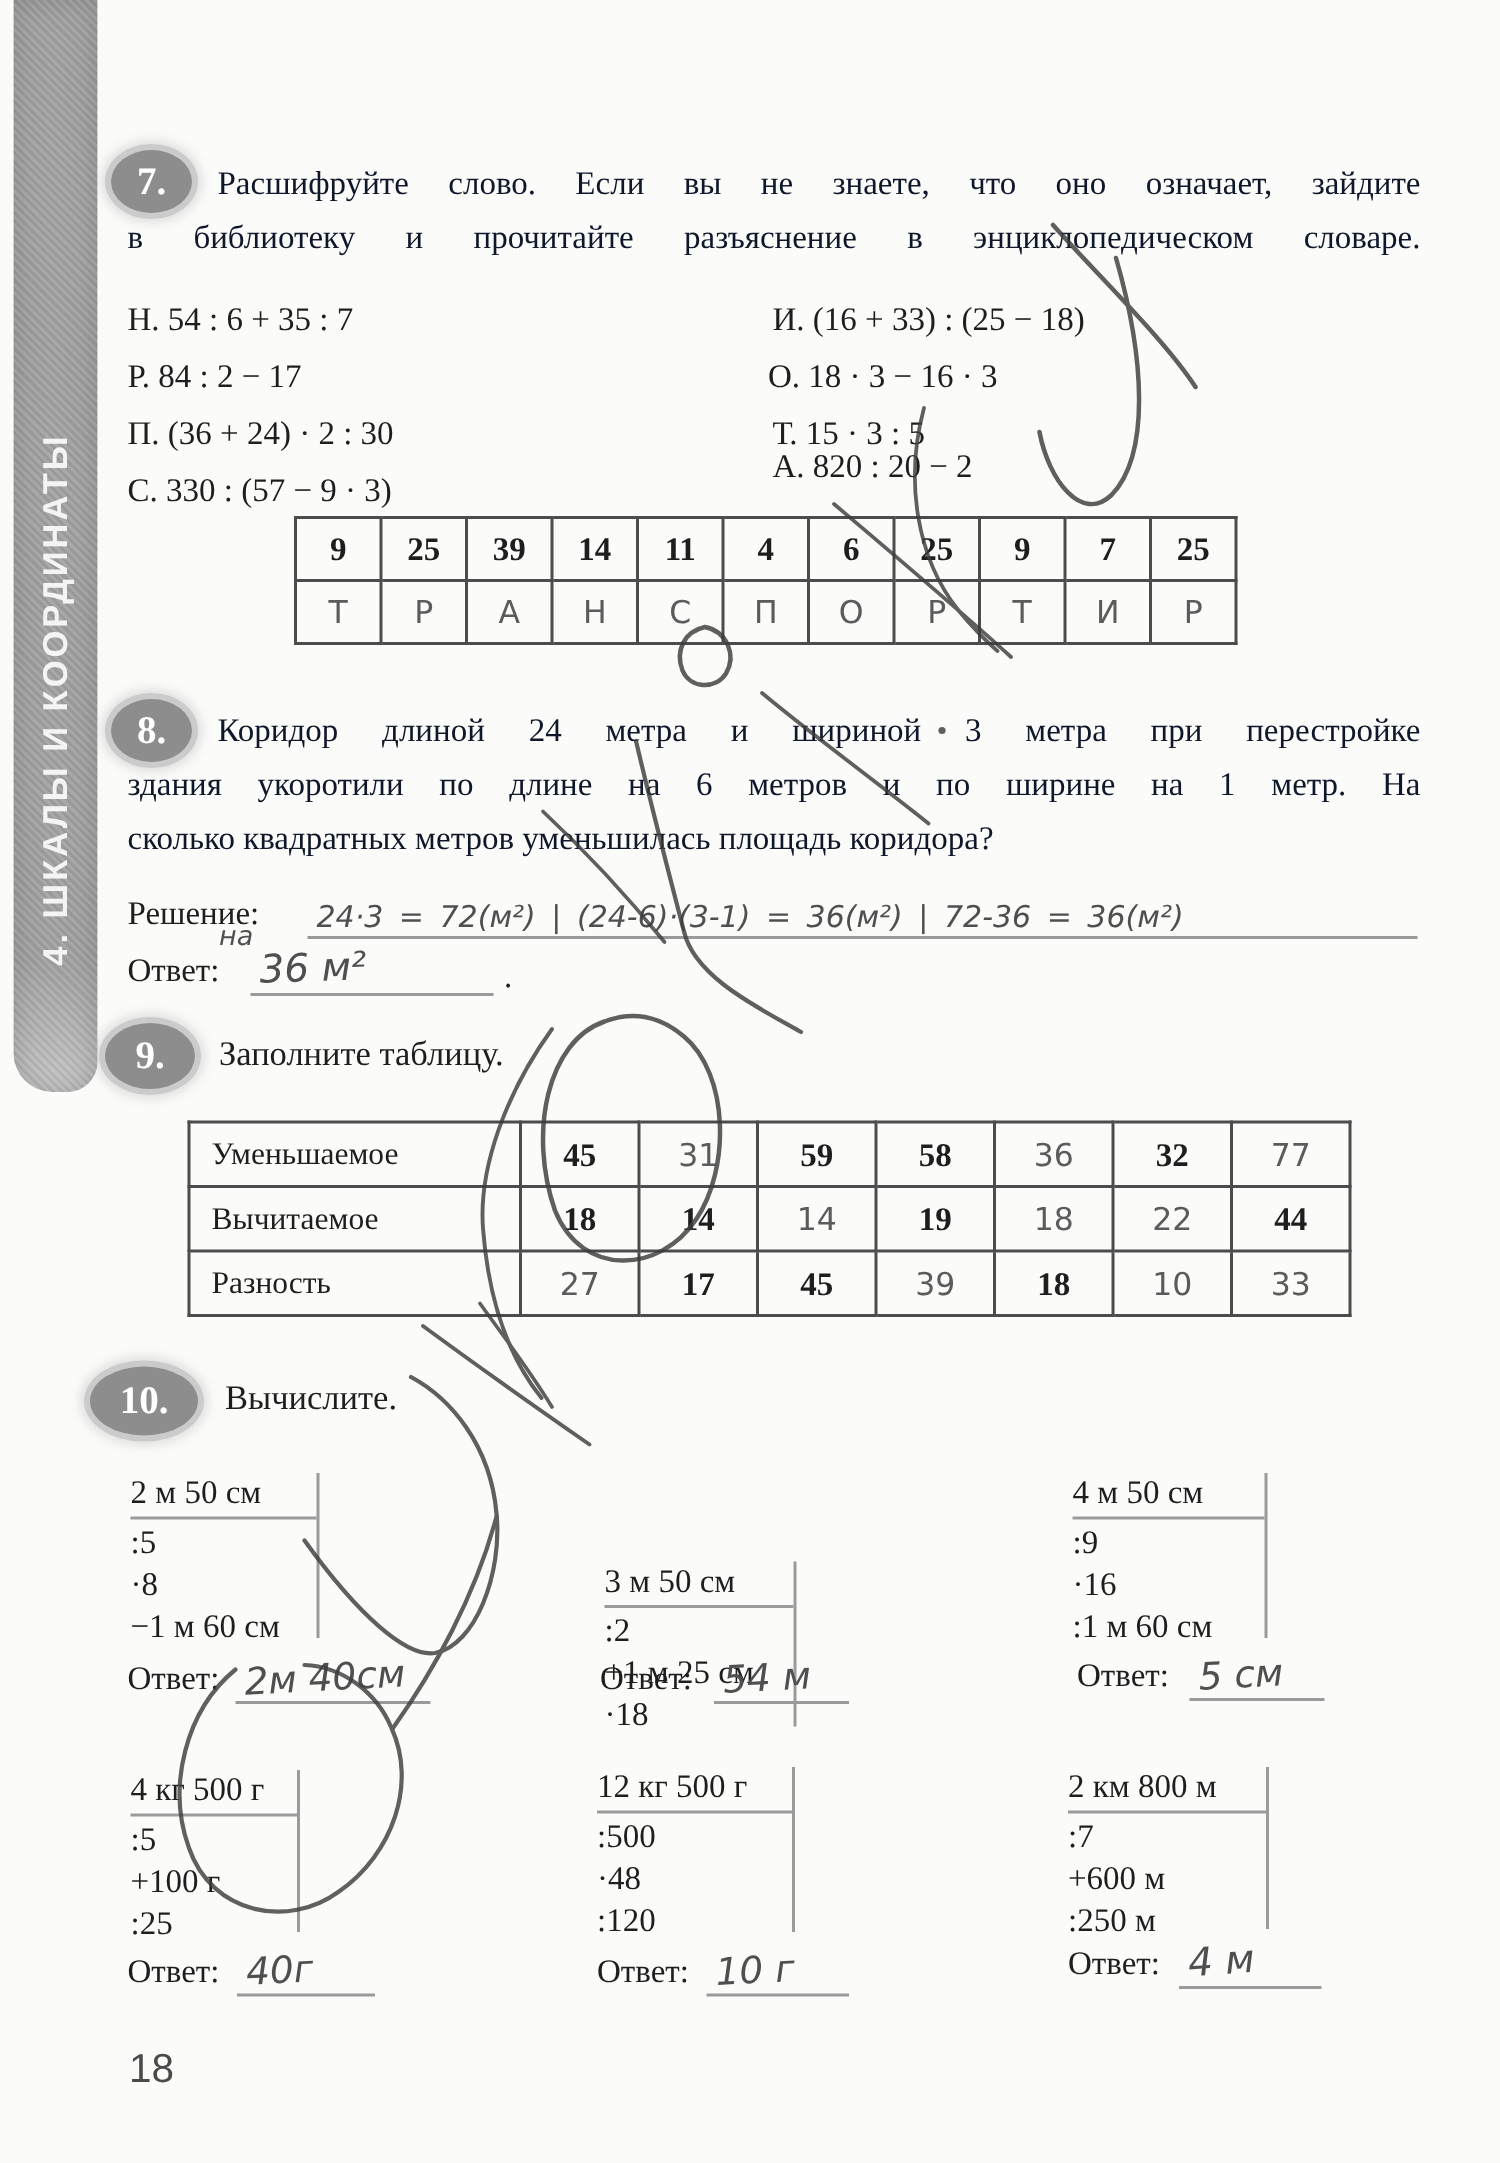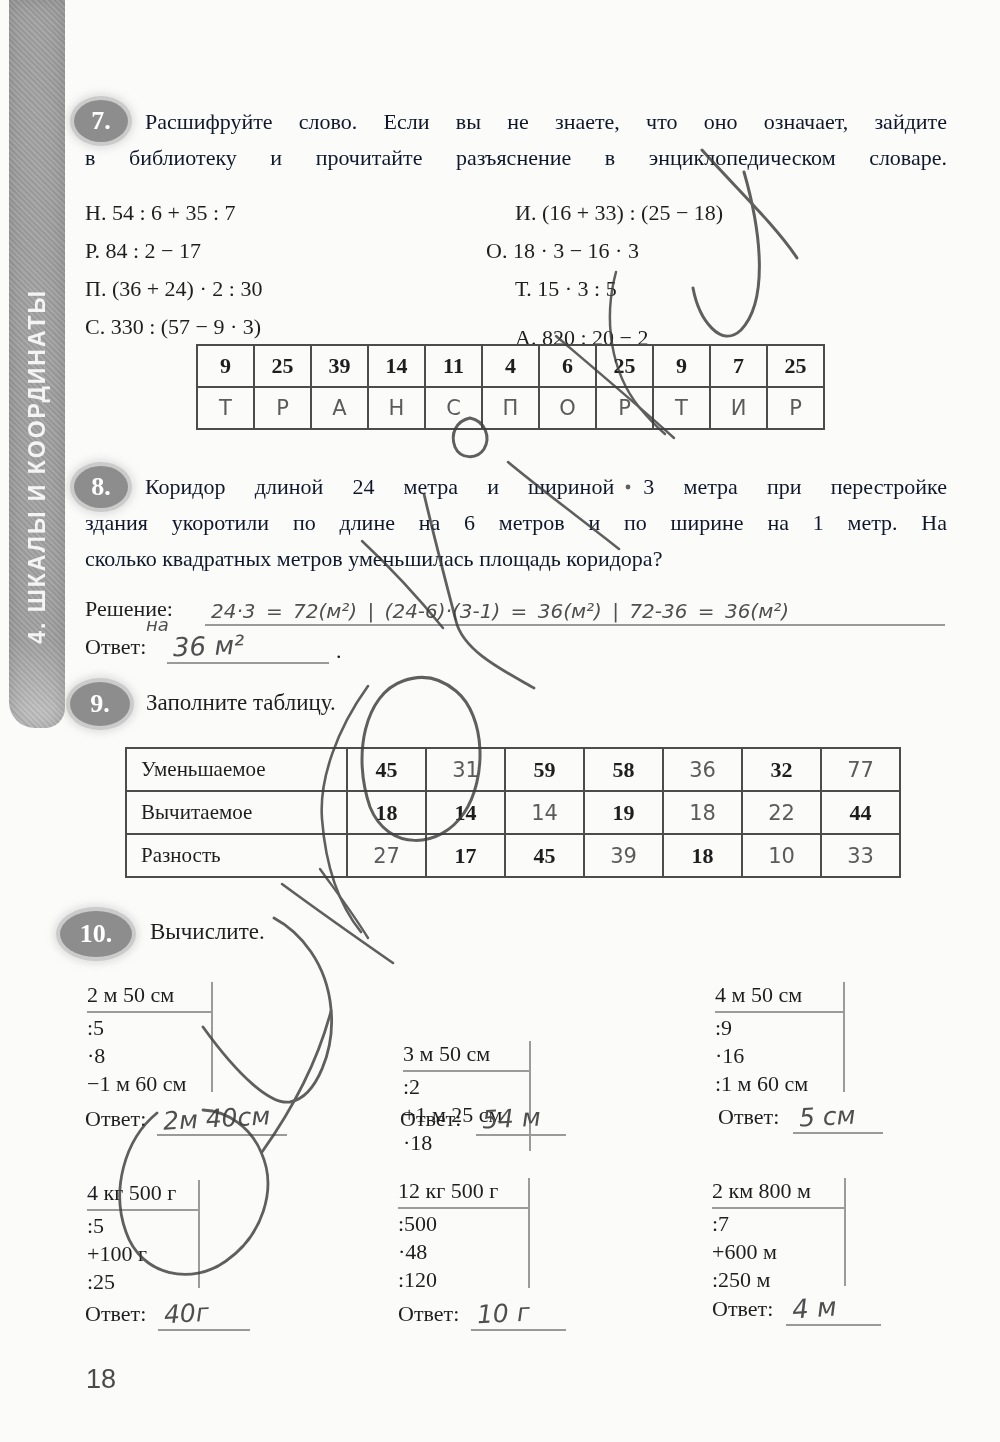--- a/index.html
+++ b/index.html
@@ -65,23 +65,23 @@
 
   <div class="badge" style="left:74px;top:100px;width:54px;height:42px;">7.</div>
   <div class="tline first" style="left:85px;top:105px;">Расшифруйте слово. Если вы не знаете, что оно означает, зайдите</div>
   <div class="tline" style="left:85px;top:141px;">в библиотеку и прочитайте разъяснение в энциклопедическом словаре.</div>
 
   <div class="expr" style="left:85px;top:194px;text-align:right;">Н. 54 : 6 + 35 : 7</div>
   <div class="expr" style="left:85px;top:232px;">Р. 84 : 2 − 17</div>
   <div class="expr" style="left:85px;top:270px;">П. (36 + 24) · 2 : 30</div>
   <div class="expr" style="left:85px;top:308px;">С. 330 : (57 − 9 · 3)</div>
   <div class="expr" style="left:515px;top:194px;">И. (16 + 33) : (25 − 18)</div>
-  <div class="expr" style="left:486px;top:232px;">О. 18 · 3 − 16 · 3</div>
+  <div class="expr" style="left:512px;top:232px;">О. 18 · 3 − 16 · 3</div>
   <div class="expr" style="left:515px;top:270px;">Т. 15 · 3 : 5</div>
-  <div class="expr" style="left:515px;top:319px;">А. 820 : 20 − 2</div>
+  <div class="expr" style="left:515px;top:292px;">А. 820 : 20 − 2</div>
 
   <table class="grid decode" style="left:196px;top:344px;">
     <tbody>
         <tr>
       <td>9</td>
       <td>25</td>
       <td>39</td>
       <td>14</td>
       <td>11</td>
       <td>4</td>

